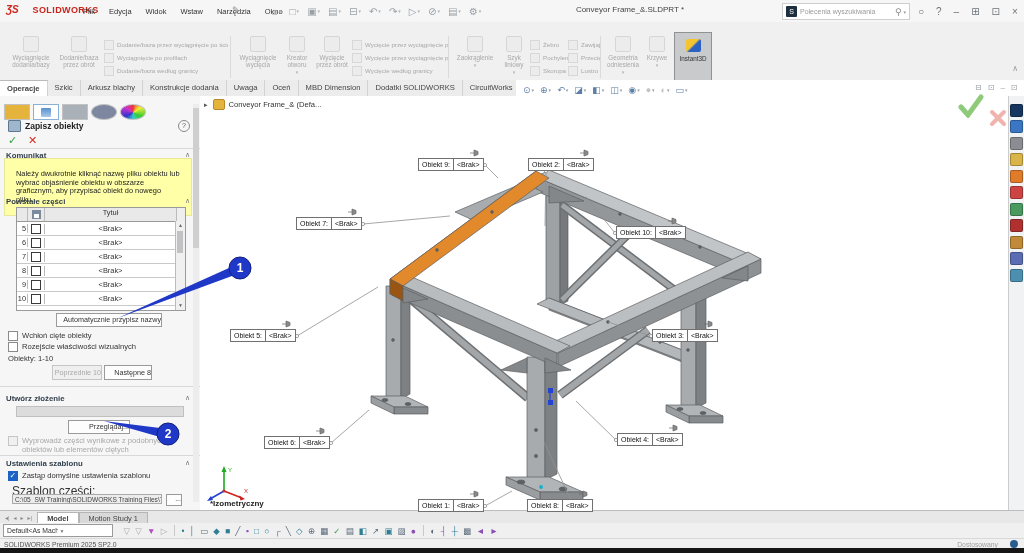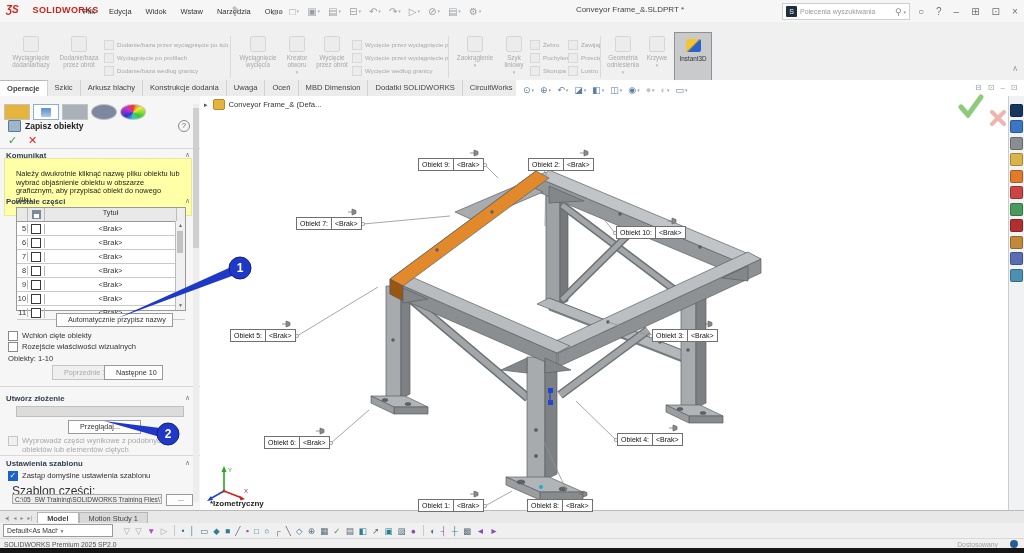--- a/index.html
+++ b/index.html
@@ -80,21 +80,21 @@
   .c-val{flex:1;text-align:center;}
   .c-sb{width:9px;flex:none;background:#eee;border-left:1px solid #bbb;position:relative;box-sizing:border-box;}
   .trow{display:flex;height:13px;border-bottom:1px solid #c9c9c9;font-size:7.4px;align-items:center;}
   .tcb{width:8px;height:8px;border:1.4px solid #3a3a3a;background:#fff;}
   .floppy{width:9px;height:9px;background:#7a8ba0;position:relative;}
   .floppy:after{content:"";position:absolute;left:2px;top:4px;width:5px;height:4px;background:#fff;}
   #tsb{position:absolute;right:0;top:13px;bottom:0;width:9px;background:#f0f0f0;border-left:1px solid #bbb;}
   #tsb .ar{height:9px;text-align:center;font-size:5px;color:#666;line-height:9px;}
   #tsb .thumb{position:absolute;left:1px;top:10px;width:6px;height:22px;background:#c2c2c4;}
   #tsb .ard{position:absolute;bottom:0;left:0;right:0;}
-  .btn{position:absolute;background:#fdfdfd;border:1px solid #9a9a9a;font-size:7.2px;text-align:left;color:#333;overflow:hidden;white-space:nowrap;padding-left:11px;}
+  .btn{position:absolute;background:#fdfdfd;border:1px solid #9a9a9a;font-size:7.2px;text-align:right;color:#333;overflow:hidden;white-space:nowrap;}
   .btn.disabled{color:#aaa;background:#efefef;border-color:#c5c5c5;}
   .cbrow{position:absolute;left:8px;display:flex;align-items:flex-start;font-size:7.6px;color:#333;}
   .cbrow .cb{width:8px;height:8px;border:1px solid #8a8a8a;background:#fff;margin-right:4px;flex:none;}
   .cbrow.disabled{color:#a8a8a8;}
   .cbrow.disabled .cb{border-color:#c5c5c5;background:#f0f0f0;}
   .cbrow .cb.on{background:#1a62c5;border-color:#1a62c5;position:relative;}
   .cbrow .cb.on:after{content:"✓";position:absolute;left:0.5px;top:-1.5px;color:#fff;font-size:8px;}
   .ghost-input{position:absolute;background:#dcdcdc;border:1px solid #c0c0c0;}
   #tpl-path{position:absolute;left:12px;top:494px;width:150px;height:10px;background:#ececec;border:1px solid #aaa;font-size:6.6px;color:#444;line-height:10px;padding-left:2px;overflow:hidden;white-space:nowrap;box-sizing:border-box;}
   #tpl-dots{position:absolute;left:166px;top:494px;width:14px;height:10px;font-size:7px;line-height:8px;}
@@ -505,48 +505,40 @@
             <span class="c-sb"></span>
           </div>
           <div class="trow">
             <span class="c-num">10</span>
             <span class="c-cb">
               <span class="tcb"></span>
             </span>
             <span class="c-val">&lt;Brak&gt;</span>
             <span class="c-sb"></span>
           </div>
-          <div class="trow">
-            <span class="c-num">11</span>
-            <span class="c-cb">
-              <span class="tcb"></span>
-            </span>
-            <span class="c-val">&lt;Brak&gt;</span>
-            <span class="c-sb"></span>
-          </div>
         </div>
       <div id="tsb">
         <div class="ar">▲</div>
         <div class="thumb"></div>
         <div class="ar ard">▼</div>
       </div>
     </div>
 
     <div class="btn" style="left:56px;top:217px;width:104px;height:12px;line-height:12px">Automatycznie przypisz nazwy</div>
     <div class="cbrow" style="top:235px">
         <span class="cb"></span>
         <span>Wchłoń cięte obiekty</span>
       </div>
     <div class="cbrow" style="top:246px">
         <span class="cb"></span>
         <span>Rozejście właściwości wizualnych</span>
       </div>
     <div class="abs" style="left:8px;top:258px;font-size:7.6px">Obiekty: 1-10</div>
     <div class="btn disabled" style="left:52px;top:269px;width:48px;height:13px;line-height:13px">Poprzednie 10</div>
-    <div class="btn" style="left:104px;top:269px;width:46px;height:13px;line-height:13px">Następne 10</div>
+    <div class="btn" style="left:104px;top:269px;width:46px;height:13px;line-height:13px">Następne 8</div>
 
     <div class="hr" style="top:290px"></div>
     <div class="sect" style="top:298px">Utwórz złożenie</div>
     <div class="sect-car" style="top:298px">∧</div>
     <div class="ghost-input" style="left:16px;top:310px;width:166px;height:9px"></div>
     <div class="btn" style="left:68px;top:324px;width:60px;height:12px;line-height:12px">Przeglądaj...</div>
     <div class="cbrow disabled" style="top:340px;width:182px">
         <span class="cb"></span>
         <span>Wyprowadź części wynikowe z podobnych obiektów lub elementów ciętych</span>
       </div>

